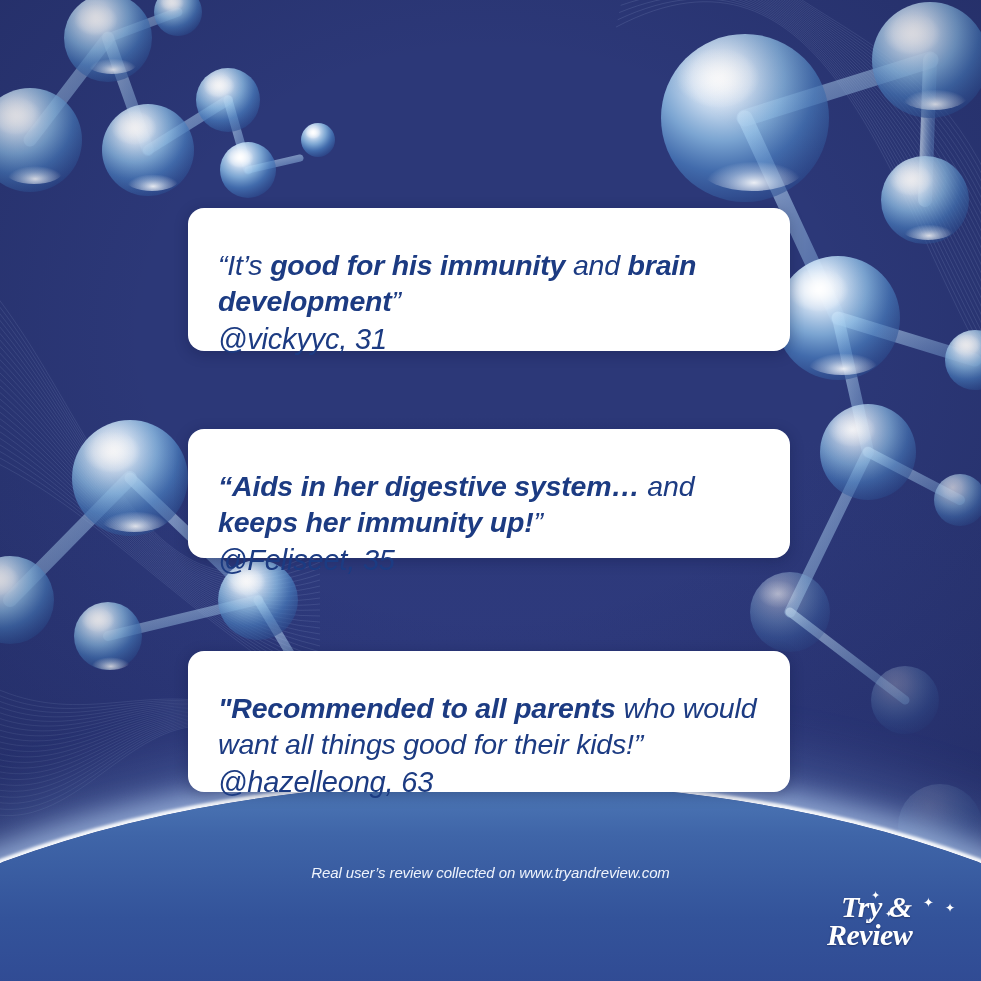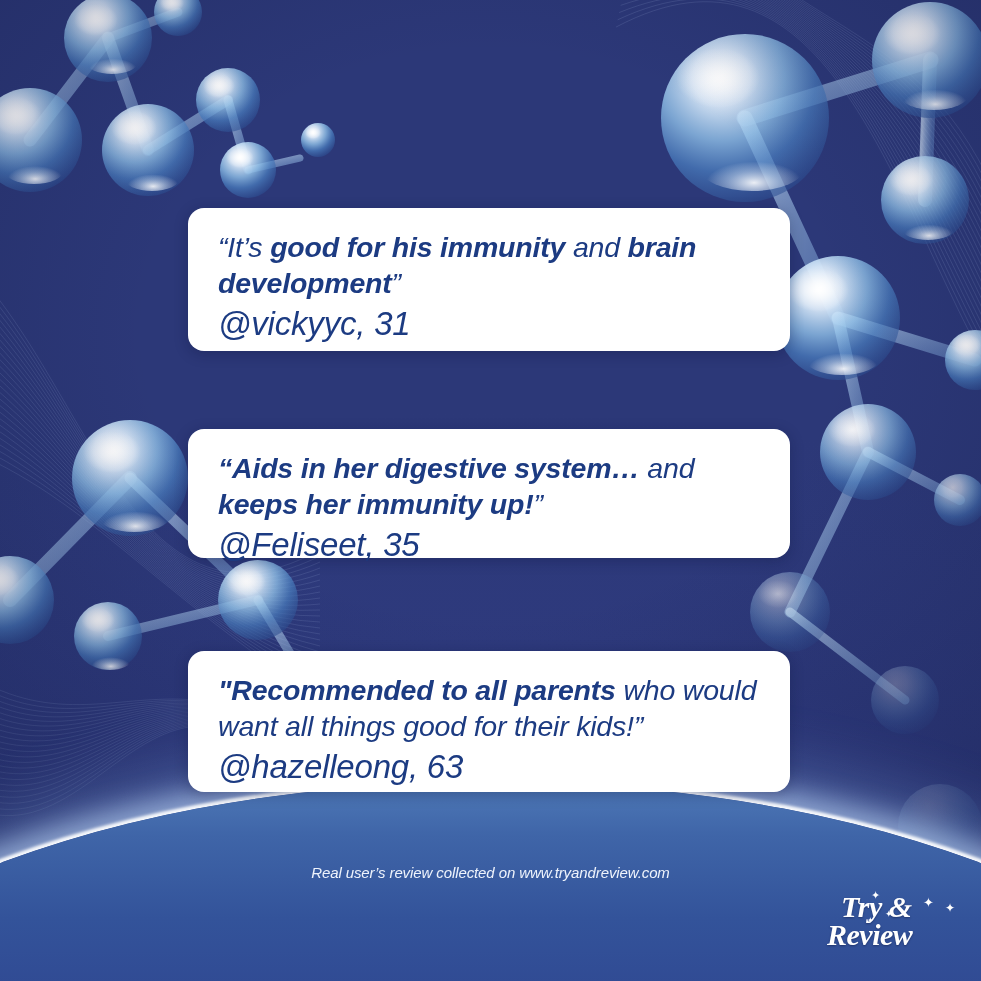--- a/index.html
+++ b/index.html
@@ -73,41 +73,41 @@
   
   .cards { position: absolute; left: 0; top: 0; width: 981px; height: 981px; }
 
   .card {
     position: absolute;
     left: 188px;
     width: 602px;
     background: #ffffff;
     border-radius: 16px;
     box-shadow: 0 3px 14px rgba(10,18,56,0.30);
-    padding: 22px 30px 22px 30px;
+    padding: 40px 30px 22px 30px;
   }
   #card-0 { top: 208px; height: 143px; }
   #card-1 { top: 429px; height: 129px; }
   #card-2 { top: 651px; height: 141px; }
 
   .quote {
     color: #1c3b82;
     font-family: "Liberation Sans", sans-serif;
     font-size: 28.5px;
     line-height: 1.25;
     font-style: italic;
     letter-spacing: -0.2px;
   }
   .quote b { font-weight: 700; }
   .quote .lite { font-weight: 400; }
 
   .handle {
     margin-top: 4px;
     color: #1c3b82;
-    font-size: 33px;
+    font-size: 29px;
     font-style: italic;
     font-weight: 400;
     letter-spacing: -0.2px;
   }
 
   
   .footnote {
     position: absolute;
     left: 0; right: 0;
     top: 864px;

